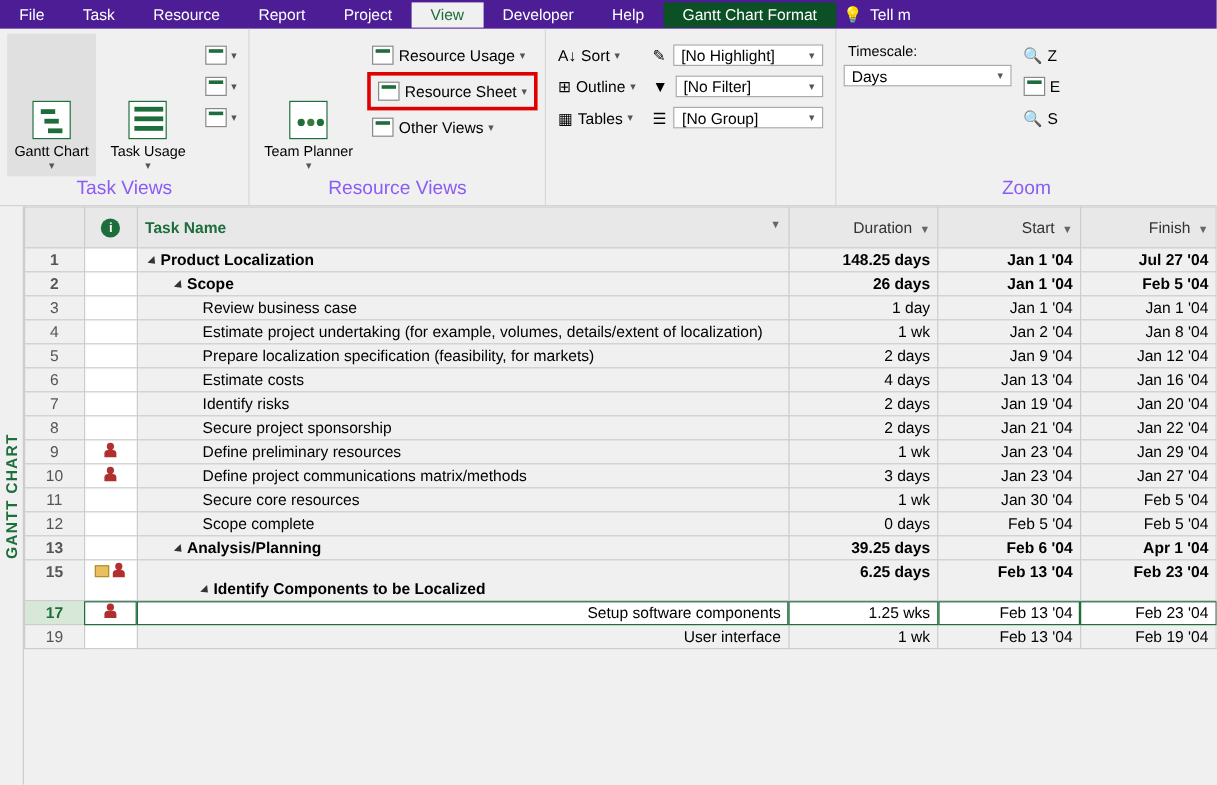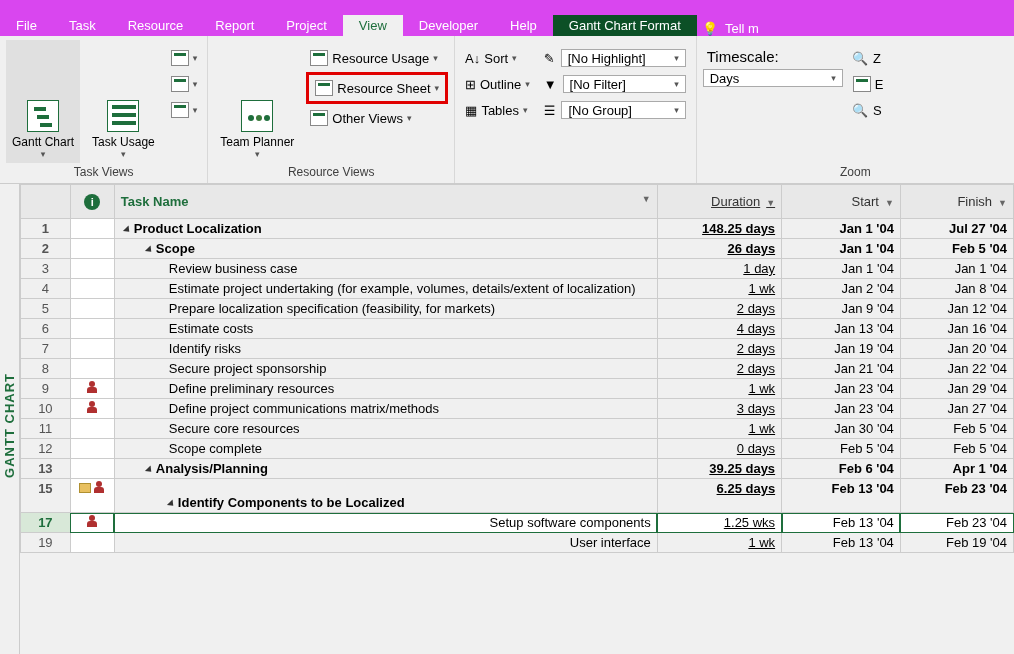--- a/index.html
+++ b/index.html
@@ -1,28 +1,28 @@
 <!DOCTYPE html>
 <html><head>
 <meta charset="utf-8">
 <style>
 * { box-sizing: border-box; margin: 0; padding: 0; }
 body { font-family: "Segoe UI", Tahoma, sans-serif; font-size: 13px; background: #f0f0f0; width: 1014px; overflow: hidden; }
 
 
-.ribbon-tabs { display: flex; background: #d946ef; color: #fff; height: 36px; align-items: flex-end; }
+.ribbon-tabs { display: flex; background: #4c1d95; color: #fff; height: 24px; align-items: center; }
 .ribbon-tabs .tab { padding: 3px 16px; cursor: pointer; font-size: 13px; display: flex; align-items: center; }
 .ribbon-tabs .tab.active { background: #f0f0f0; color: #1e6e3c; }
 .ribbon-tabs .tab.format { background: #0c5026; }
 .ribbon-tabs .bulb { display: flex; align-items: center; padding: 0 6px; gap: 6px; }
 
 
 .ribbon { display: flex; background: #f0f0f0; border-bottom: 1px solid #ccc; height: 148px; }
 .group { border-right: 1px solid #d8d8d8; padding: 4px 6px 2px 6px; display: flex; flex-direction: column; justify-content: space-between; }
-.group-label { text-align: center; font-size: 12px; color: #404040; padding: 2px 0; }
+.group-label { text-align: center; font-size: 16px; color: #8b5cf6; padding: 2px 0; }
 .group-body { display: flex; gap: 6px; flex: 1; }
 
 .big-btn { display: flex; flex-direction: column; align-items: center; justify-content: flex-end; padding: 4px 6px; cursor: pointer; min-width: 48px; }
 .big-icon { width: 32px; height: 32px; margin-bottom: 4px; background: #fff; border: 1px solid #1e6e3c; position: relative; }
 .big-icon.gantt::after { content:""; position:absolute; left:6px; top:6px; width:12px; height:4px; background:#1e6e3c; box-shadow: 3px 8px 0 #1e6e3c, 6px 16px 0 #1e6e3c; }
 .big-icon.task::after { content:""; position:absolute; left:4px; top:4px; width:24px; height:4px; background:#1e6e3c; box-shadow: 0 8px 0 #1e6e3c, 0 16px 0 #1e6e3c; }
 .big-icon.team::after { content:""; position:absolute; left:6px; top:14px; width:6px; height:6px; border-radius:50%; background:#1e6e3c; box-shadow: 8px 0 0 #3a7a3a, 16px 0 0 #1e6e3c; }
 .big-btn .lbl { font-size: 12px; text-align: center; line-height: 1.1; }
 .dd-arrow { font-size: 9px; color: #555; }
 
@@ -53,21 +53,21 @@
 .taskcell { width: 480px; }
 .indent0 { padding-left: 4px; font-weight: bold; }
 .indent1 { padding-left: 26px; font-weight: bold; }
 .indent2 { padding-left: 48px; }
 .indent1b { padding-left: 26px; font-weight: bold; }
 .indent2b { padding-left: 48px; font-weight: bold; margin-top: 14px; }
 .indent3b { padding-left: 66px; font-weight: bold; }
 .indent4 { padding-left: 82px; text-align: right; }
 .tri { display:inline-block; width:0; height:0; border-left:5px solid #333; border-top:4px solid transparent; border-bottom:4px solid transparent; transform: rotate(45deg); margin-right:4px; vertical-align: middle; }
 .dur, .start, .finish { text-align: right; }
-.dur { width: 110px; text-decoration: underline; }
+.dur { width: 110px; }
 .start { width: 105px; }
 .finish { width: 100px; }
 tr.bold td { font-weight: bold; }
 tr.selected td { background: #fff; }
 tr.selected .rownum { background: #d8e8d8; font-weight: bold; color: #1e6e3c; }
 tr.selected td.taskcell, tr.selected td.dur, tr.selected td.start, tr.selected td.finish, tr.selected td.ind-col { outline: 1px solid #1e6e3c; outline-offset: -1px; }
 .col-dd { font-size: 9px; color: #666; margin-left: 6px; }
 </style>
 </head>
 <body>
@@ -194,21 +194,21 @@
               <span class="dd-arrow">▾</span>
             </div>
         </div>
       </div>
     </div>
   </div>
 
   <div class="group" style="flex:1; border-right:none;">
     <div class="group-body">
       <div class="stack" style="min-width:140px;">
-        <div style="font-size:15px; padding:2px 4px;">Timescale:</div>
+        <div style="font-size:12px; padding:2px 4px;">Timescale:</div>
         <div class="field-box">
             <span>Days</span>
             <span class="dd-arrow">▾</span>
           </div>
       </div>
       <div class="stack">
         <div class="stack-row">
             <span>🔍</span>
             <span>Z</span>
           </div>

